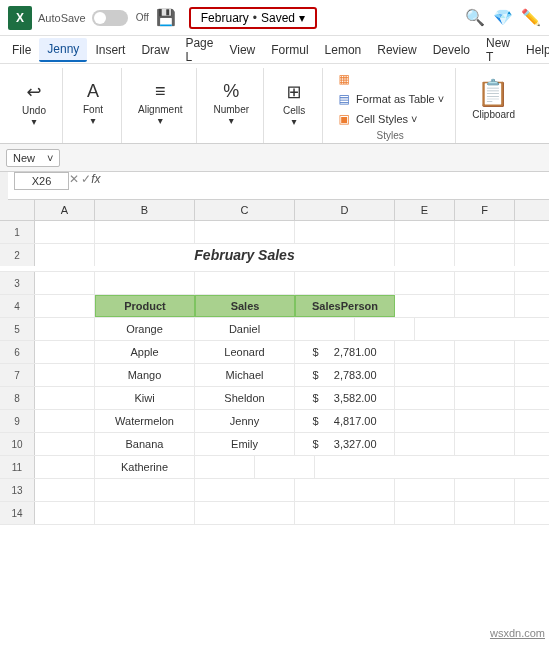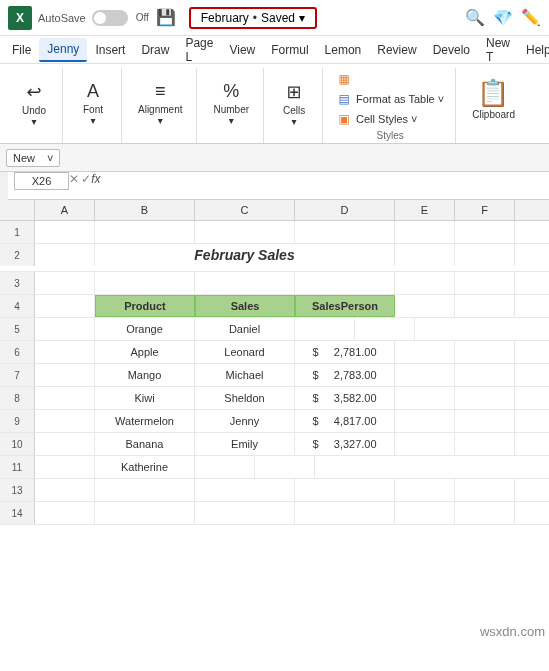--- a/index.html
+++ b/index.html
@@ -328,22 +328,23 @@
     .cell.title-cell {
       font-weight: bold;
       font-style: italic;
       font-size: 14px;
       justify-content: center;
     }
     .watermark {
       position: fixed;
       bottom: 32px;
       right: 4px;
-      font-size: 13px;
+      font-size: 11px;
       color: #888;
+      text-decoration: underline;
     }
   </style>
 </head>
 <body>
 
 <div class="title-bar">
   <div class="excel-logo">
     <span>X</span>
   </div>
   <div class="autosave-area">

